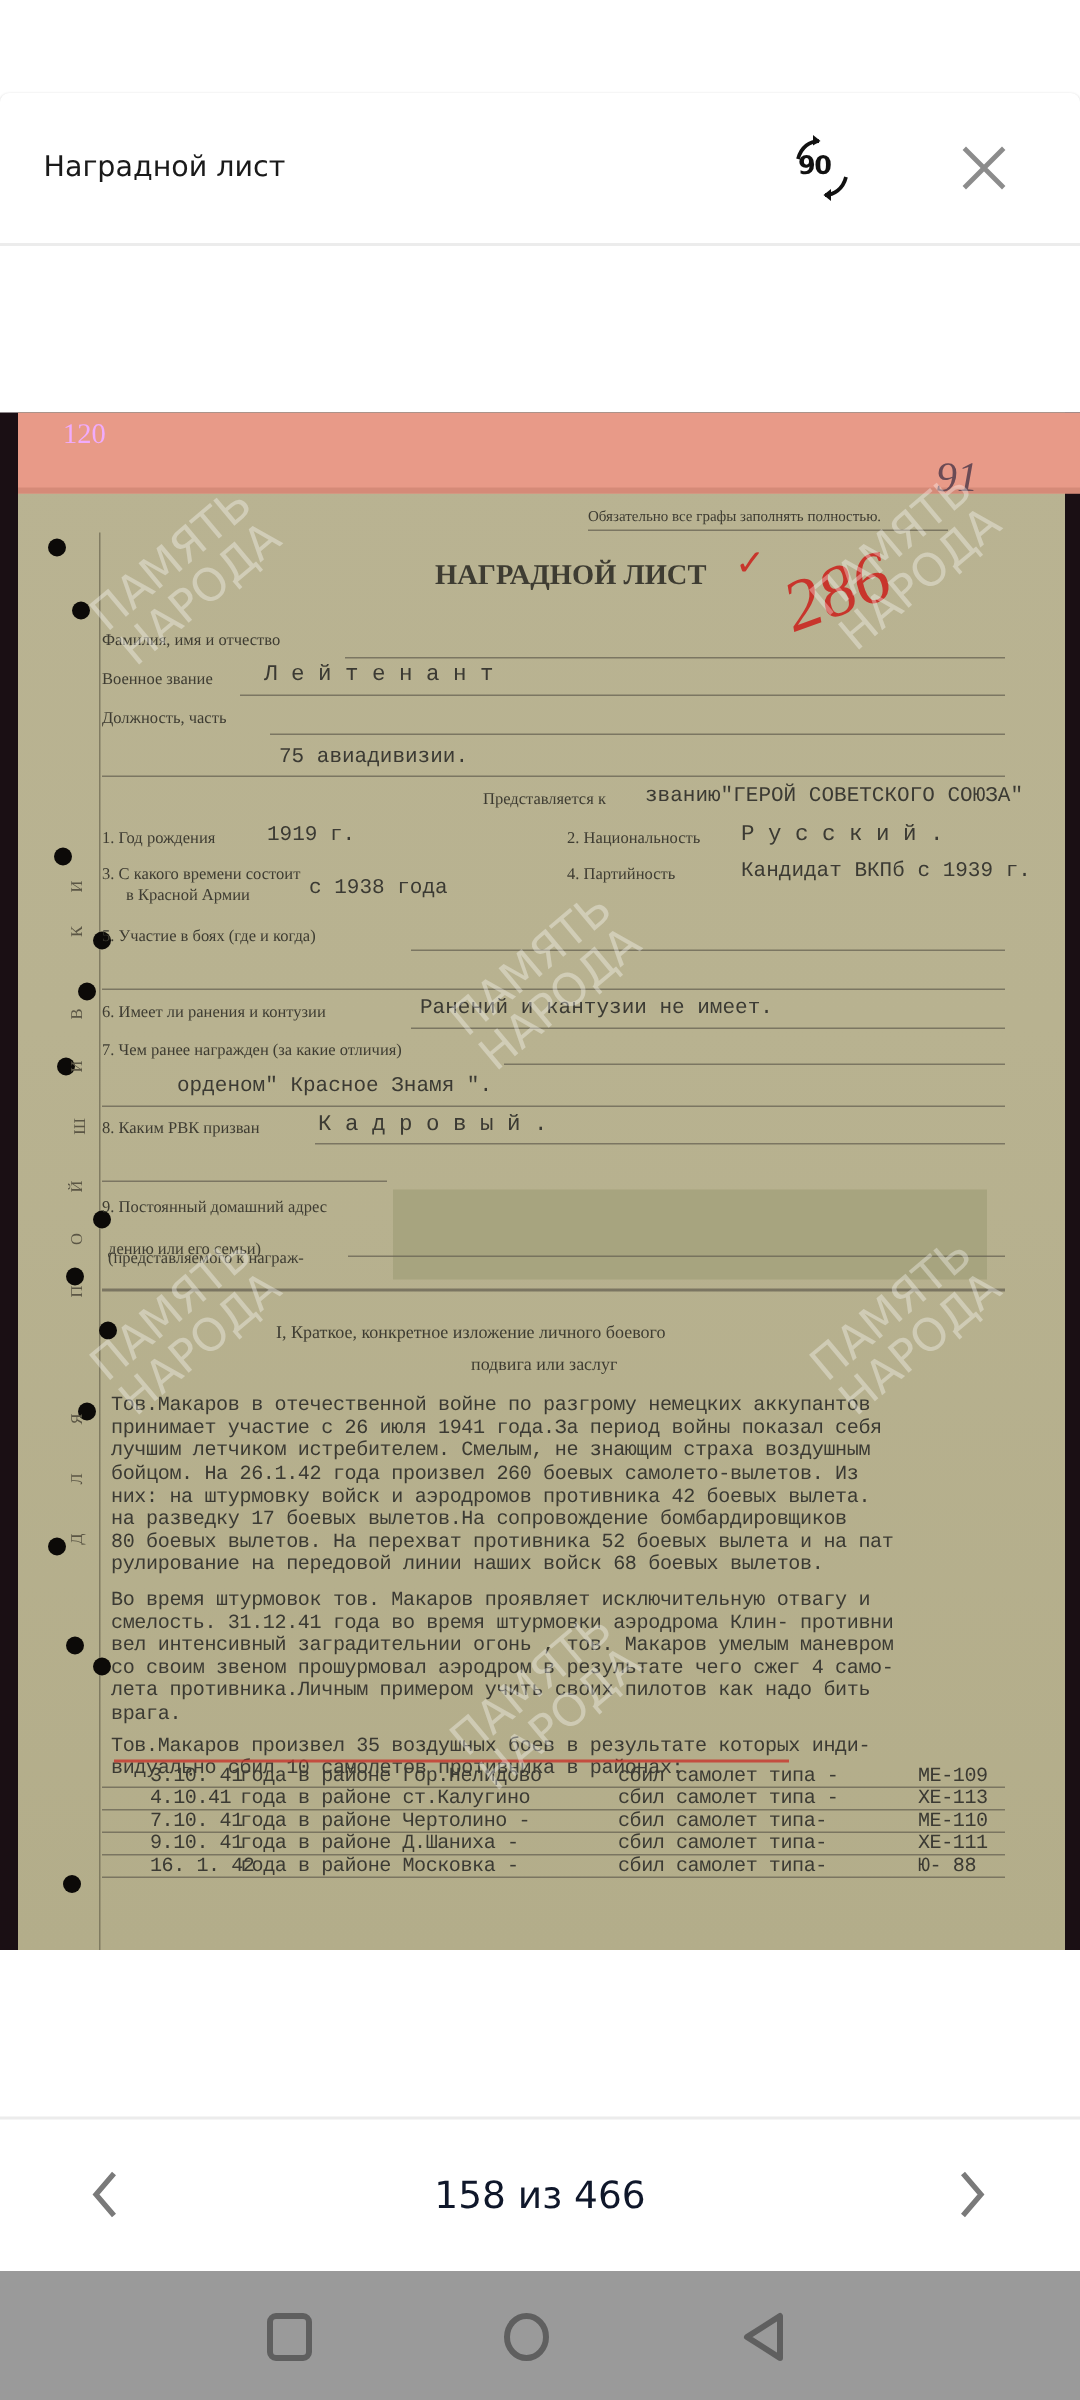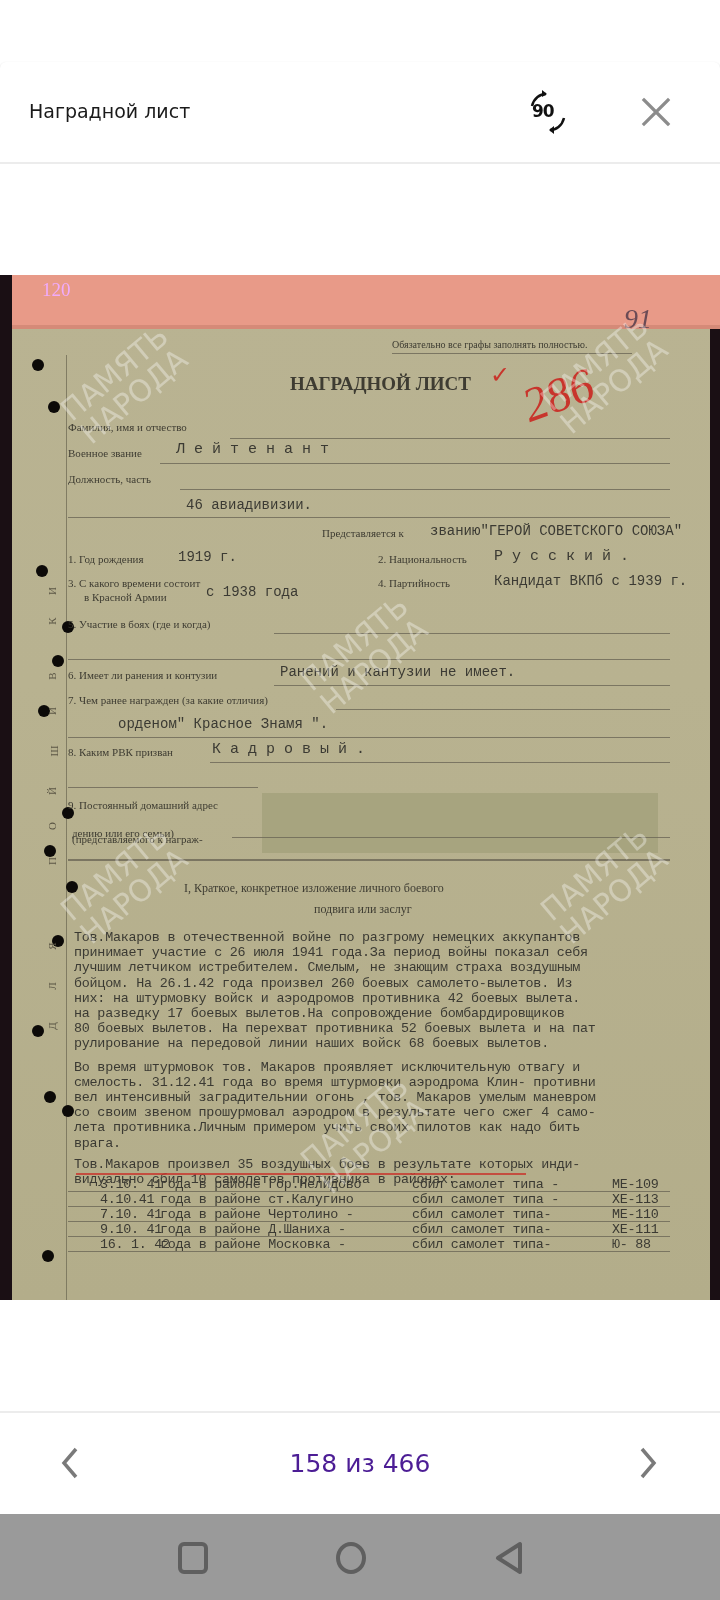--- a/index.html
+++ b/index.html
@@ -18,21 +18,21 @@
   .paper-red::after { content:""; position:absolute; left:0; right:0; bottom:0; height:4px; background:#d58a78; }
   .margin-line { position:absolute; left:66px; top:80px; width:1px; height:945px; background:#6a6550; opacity:0.7; }
   .hole { position:absolute; width:12px; height:12px; background:#0c0a08; border-radius:50%; }
   .side-letter { position:absolute; left:48px; font-family:"Liberation Serif", serif; font-size:11px; color:#5b5645; transform:rotate(-90deg); }
   .type { position:absolute; font-family:"Liberation Mono", monospace; color:#3b3a33; white-space:nowrap; }
   .print { position:absolute; font-family:"Liberation Serif", serif; color:#3e3c32; white-space:nowrap; }
   .rule { position:absolute; height:1px; background:#6b6656; opacity:0.8; }
   .redacted { position:absolute; left:262px; top:518px; width:396px; height:60px; background:#a7a47f; }
   .watermark { position:absolute; font-family:"DejaVu Sans", sans-serif; color:rgba(255,255,255,0.35); font-size:30px; line-height:30px; transform:rotate(-40deg); white-space:pre; }
   .footer { position:absolute; left:0; top:1411px; width:720px; height:103px; border-top:2px solid #ececec; background:#ffffff; }
-  .page-counter { position:absolute; left:0; top:36px; width:720px; text-align:center; font-family:"DejaVu Sans", sans-serif; font-size:25px; color:#4c1d95; }
+  .page-counter { position:absolute; left:0; top:36px; width:720px; text-align:center; font-family:"DejaVu Sans", sans-serif; font-size:25px; color:#0f172a; }
   .nav-prev, .nav-next { position:absolute; top:28px; width:40px; height:44px; cursor:pointer; }
   .nav-prev { left:52px; } .nav-next { left:628px; }
   .android-nav { position:absolute; left:0; top:1514px; width:720px; height:86px; background:#9a9a9a; }
   .nav-btn { position:absolute; top:26px; width:36px; height:36px; cursor:pointer; }
 </style>
 </head>
 <body>
 
 <div class="top-gap"></div>
 <div class="modal"></div>
@@ -99,21 +99,21 @@
 
   <span class="print" style="left:68px;top:146px;font-size:11px;">Фамилия, имя и отчество</span>
   <div class="rule" style="left:230px;top:163px;width:440px;"></div>
 
   <span class="print" style="left:68px;top:172px;font-size:11px;">Военное звание</span>
   <span class="type" style="left:176px;top:166px;font-size:15px;">Л е й т е н а н т</span>
   <div class="rule" style="left:160px;top:188px;width:510px;"></div>
 
   <span class="print" style="left:68px;top:198px;font-size:11px;">Должность, часть</span>
   <div class="rule" style="left:180px;top:214px;width:490px;"></div>
-  <span class="type" style="left:186px;top:222px;font-size:14px;">46 авиадивизии.</span>
+  <span class="type" style="left:186px;top:222px;font-size:14px;">75 авиадивизии.</span>
   <div class="rule" style="left:68px;top:242px;width:602px;"></div>
 
   <span class="print" style="left:322px;top:252px;font-size:11px;">Представляется к</span>
   <span class="type" style="left:430px;top:248px;font-size:14px;">званию"ГЕРОЙ СОВЕТСКОГО СОЮЗА"</span>
 
   <span class="print" style="left:68px;top:278px;font-size:11px;">1. Год рождения</span>
   <span class="type" style="left:178px;top:274px;font-size:14px;">1919 г.</span>
   <span class="print" style="left:378px;top:278px;font-size:11px;">2. Национальность</span>
   <span class="type" style="left:494px;top:273px;font-size:15px;">Р у с с к и й .</span>
 

